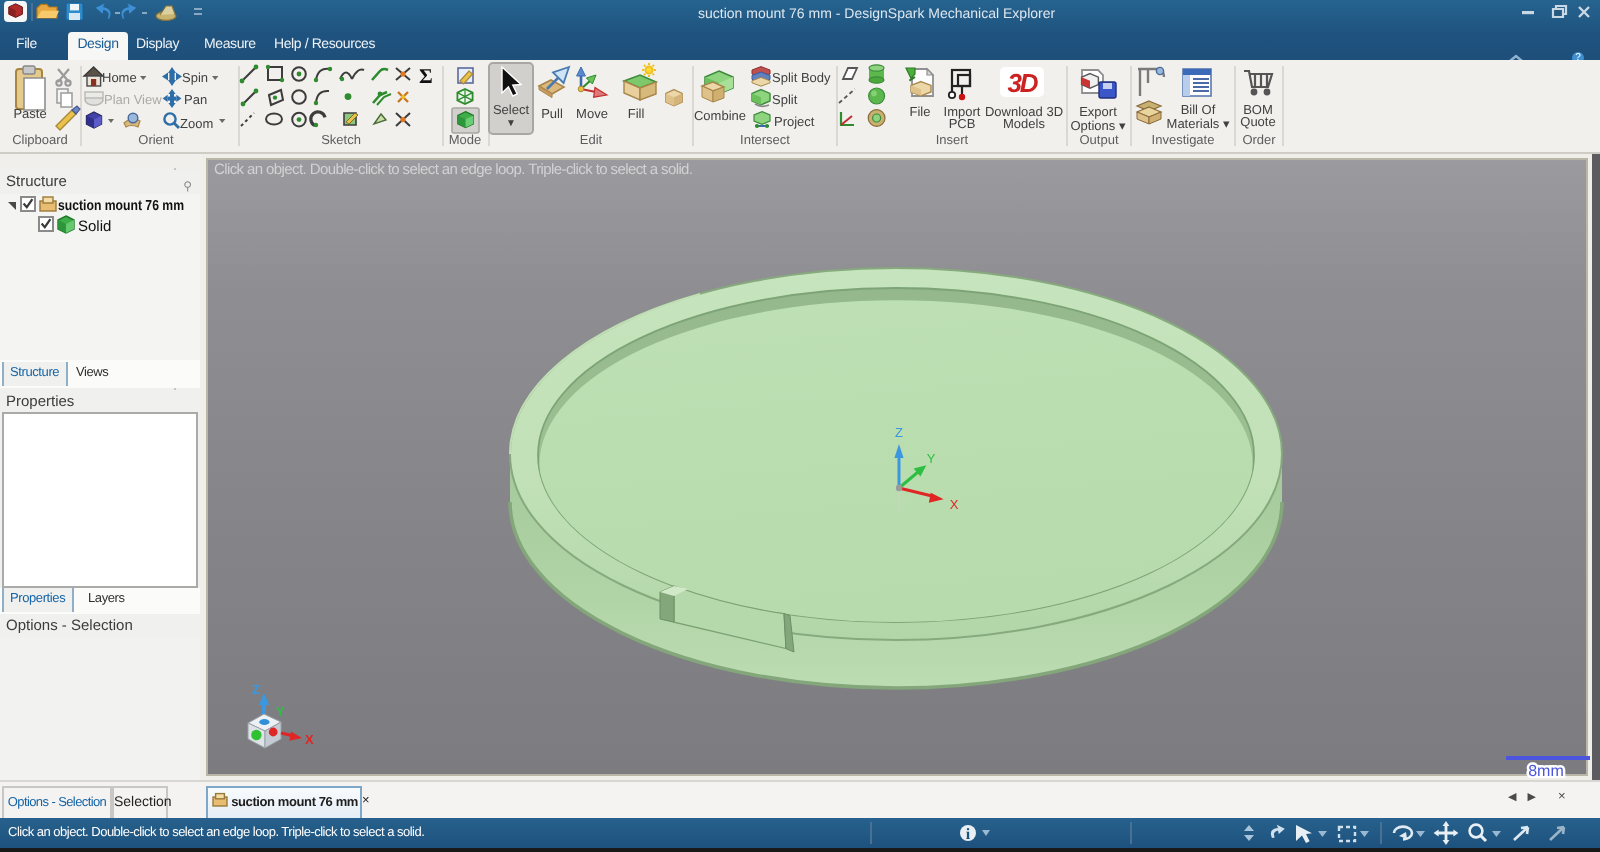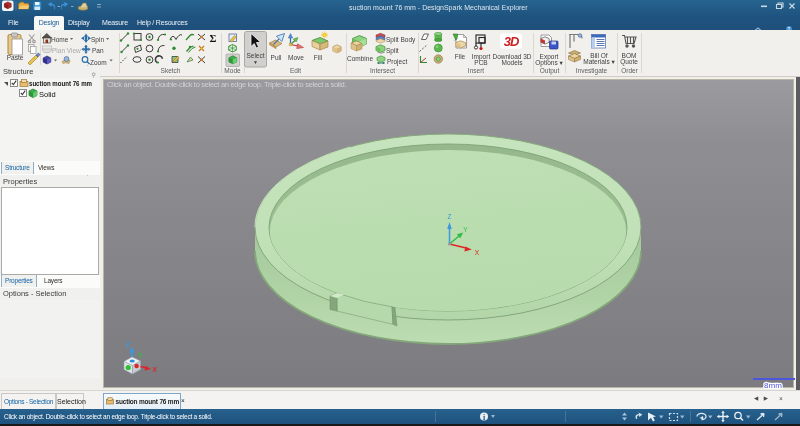--- a/index.html
+++ b/index.html
@@ -16,21 +16,21 @@
   .mtab { top:16px; height:14px; font-size:7px; color:#eef3f8; line-height:14px; white-space:nowrap; letter-spacing:-0.2px; }
   #tab-design { background:#f7f7f5; color:#1c5d95; border-radius:2px 2px 0 0; }
 
   
   #ribbon { left:0; top:30px; width:800px; height:47px; background:#f1f0ed; border-bottom:1px solid #cfccc6; }
   .rsep { position:absolute; top:3px; width:1px; height:40px; background:#dbd8d3; }
   .rlabel { position:absolute; top:37px; font-size:6.5px; color:#5c5c5c; text-align:center; }
   .rtext { position:absolute; font-size:6.5px; color:#404040; text-align:center; z-index:5; white-space:nowrap; }
 
   
-  #leftpanel { left:0; top:65px; width:88px; height:313px; background:#f0f0ee; border-right:1px solid #c6c6c4; }
+  #leftpanel { left:0; top:84px; width:88px; height:313px; background:#f0f0ee; border-right:1px solid #c6c6c4; }
   .phead { position:absolute; left:0; width:100px; height:12px; font-size:7.5px; color:#3c3c3c; padding-left:3px; line-height:12px; background:#f0f0ee; }
   .pin { position:absolute; right:4px; font-size:6px; color:#8a8a8a; }
   .ptabs { position:absolute; font-size:6.5px; letter-spacing:-0.2px; }
   .ptab-on { color:#1464a6; border-left:1.5px solid #8fafc8; border-right:1.5px solid #8fafc8; background:#f0f0ee; padding:0 3px; }
   .ptab-off { color:#303030; padding:0 2px; }
 
   
   #vpframe { left:101px; top:77px; width:695px; height:313px; background:#efeee9; }
   #vp { position:absolute; left:2px; top:2px; width:691px; height:309px;
     background:linear-gradient(180deg,#9b9b9f 0%,#8f8f93 20%,#858589 60%,#7c7c80 100%);

